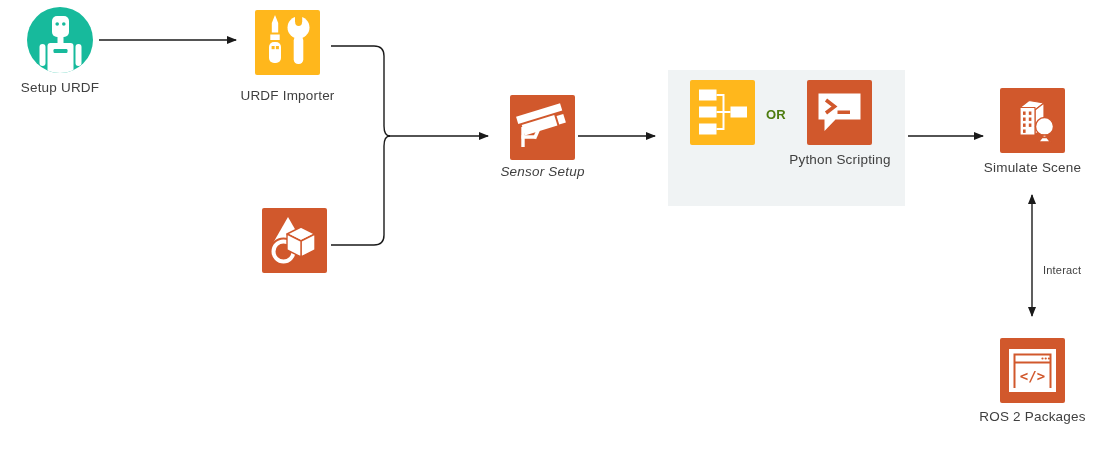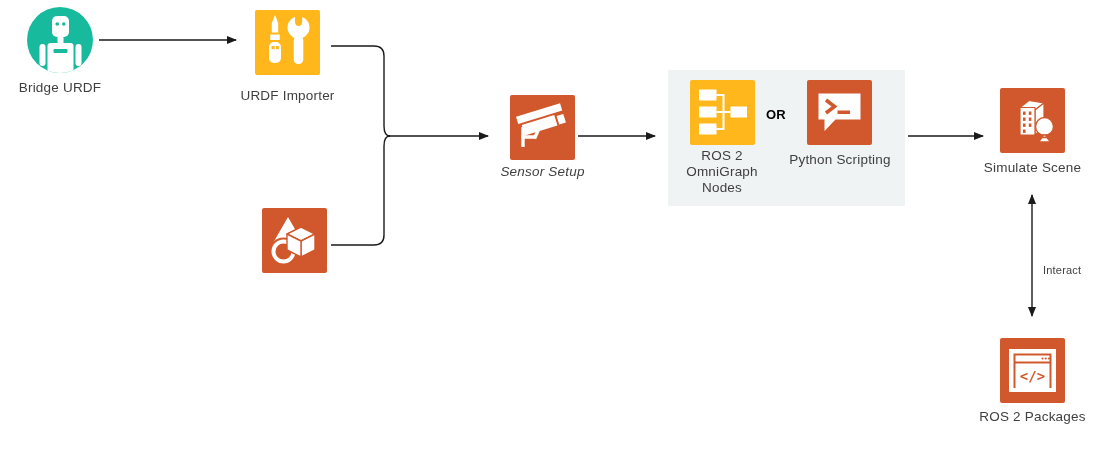--- a/index.html
+++ b/index.html
@@ -42,21 +42,21 @@
   .lbl {
     position: absolute;
     color: #3F3F3F;
     font-size: 13.5px;
     line-height: 16px;
     text-align: center;
     letter-spacing: 0.2px;
     white-space: normal;
   }
   .lbl-caption { font-size: 15px; color: #3A3A3A; }
-  .lbl-or { font-weight: bold; font-size: 13px; color: #000000; }
+  .lbl-or { font-weight: bold; font-size: 13px; color: #4d7c0f; }
   .lbl-interact { font-size: 11px; text-align: left; }
 
   
   .p-robot    { left: 2px;   top: 80px;  width: 116px; }
   .p-urdfimp  { left: 227px; top: 80px;  width: 121px; margin-top: 8px; }
   .p-env      { left: 245px; top: 278px; width: 100px; }
   .p-sensor   { left: 482px; top: 164px; width: 121px; font-style: italic; }
   .p-omni     { left: 682px; top: 148px; width: 80px;  }
   .p-python   { left: 780px; top: 152px; width: 120px; }
   .p-or       { left: 761px; top: 107px; width: 30px;  }
@@ -111,21 +111,21 @@
       <rect x="25" y="9" width="17" height="21" rx="5" fill="#fff"></rect>
       <circle cx="30.2" cy="17" r="1.8" fill="#17BA9C"></circle>
       <circle cx="36.8" cy="17" r="1.8" fill="#17BA9C"></circle>
       <rect x="30.5" y="30" width="6" height="6" fill="#fff"></rect>
       <rect x="20.5" y="36" width="26" height="30" rx="3" fill="#fff"></rect>
       <rect x="26.5" y="42" width="14" height="4" rx="1.2" fill="#17BA9C"></rect>
       <rect x="12.5" y="37" width="6" height="22" rx="3" fill="#fff"></rect>
       <rect x="48.5" y="37" width="6" height="22" rx="3" fill="#fff"></rect>
     </svg>
   </div>
-  <div class="lbl p-robot">Bridge URDF</div>
+  <div class="lbl p-robot">Setup URDF</div>
 
   <div class="icon bg-gold i-urdfimp">
     <svg viewBox="0 0 65 65">
       <polygon points="20,5 16.8,13 23.2,13" fill="#fff"></polygon>
       <rect x="16.8" y="13" width="6.4" height="9.5" fill="#fff"></rect>
       <rect x="15.3" y="24.5" width="9.4" height="5.5" fill="#fff"></rect>
       <rect x="14" y="32" width="12" height="21" rx="5" fill="#fff"></rect>
       <rect x="16.6" y="36" width="3" height="3.2" fill="#FFB71C"></rect>
       <rect x="20.9" y="36" width="3" height="3.2" fill="#FFB71C"></rect>
       <circle cx="43.5" cy="17.5" r="11" fill="#fff"></circle>
@@ -172,21 +172,20 @@
         <rect x="9" y="26.5" width="17.5" height="11"></rect>
         <rect x="9" y="43.5" width="17.5" height="11"></rect>
         <rect x="40.5" y="26.5" width="16.5" height="11"></rect>
       </g>
       <g stroke="#fff" stroke-width="2" fill="none">
         <path d="M26.5 15 H33.5 V49 H26.5"></path>
         <path d="M26.5 32 H40.5"></path>
       </g>
     </svg>
   </div>
-  <div class="lbl p-omni">ROS 2 OmniGraph Nodes</div>
 
   <div class="lbl lbl-or p-or">OR</div>
 
   <div class="icon bg-orange i-python">
     <svg viewBox="0 0 65 65">
       <path d="M11.5,13.5 h42 v26 h-25 l-11,11.5 v-11.5 h-6 z" fill="#fff"></path>
       <path d="M19 20 L27.5 26.5 L19 33" stroke="#D1582C" stroke-width="3.6" fill="none"></path>
       <path d="M30.5 32.3 H 43" stroke="#D1582C" stroke-width="3.6" fill="none"></path>
     </svg>
   </div>

